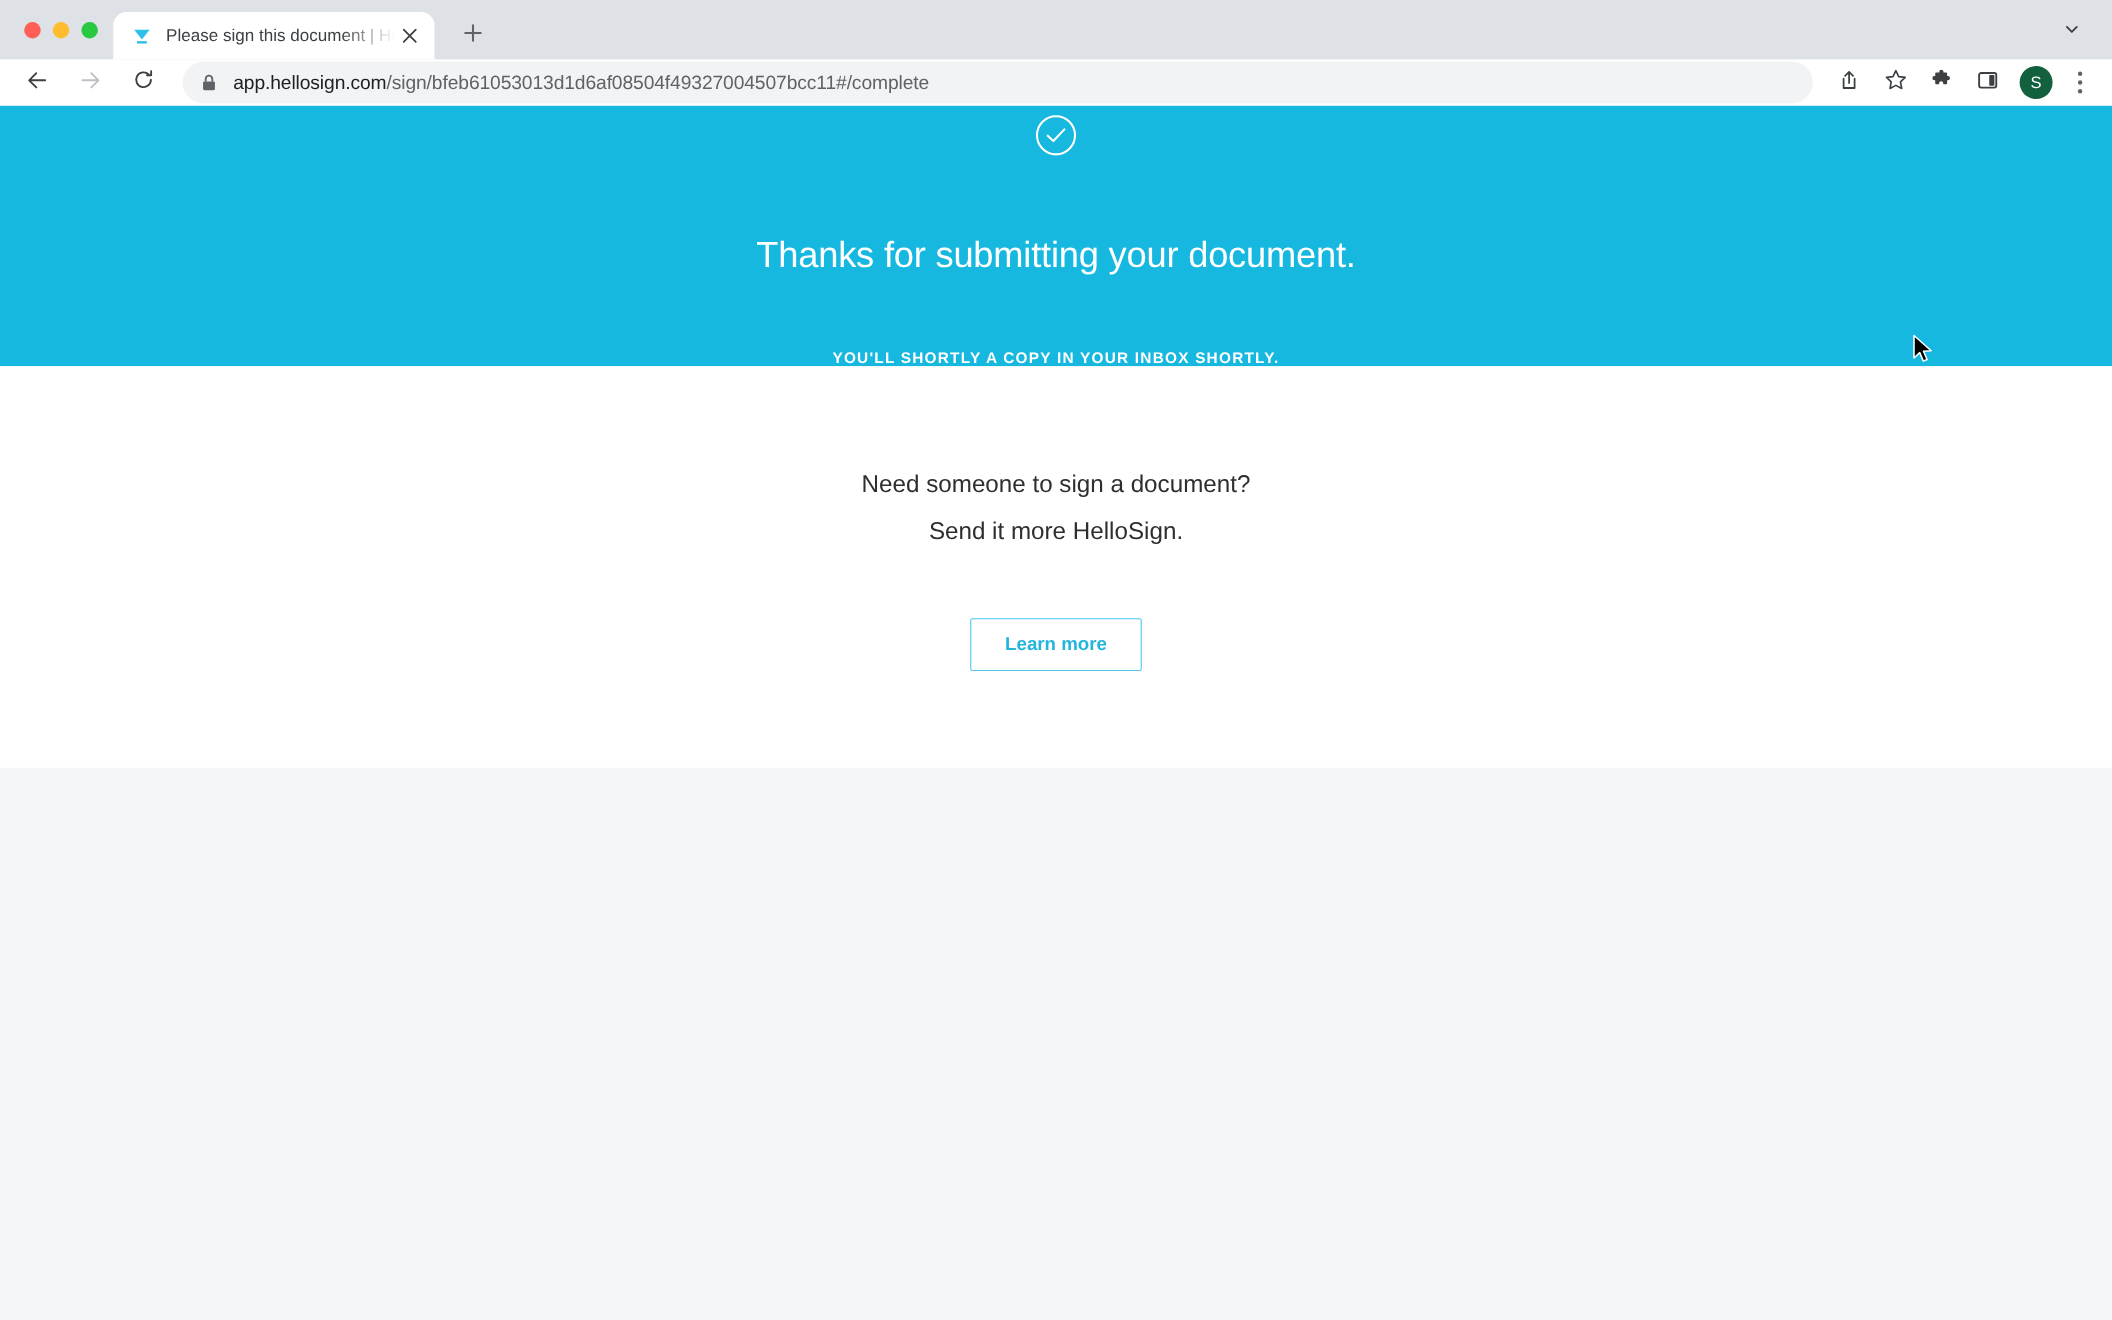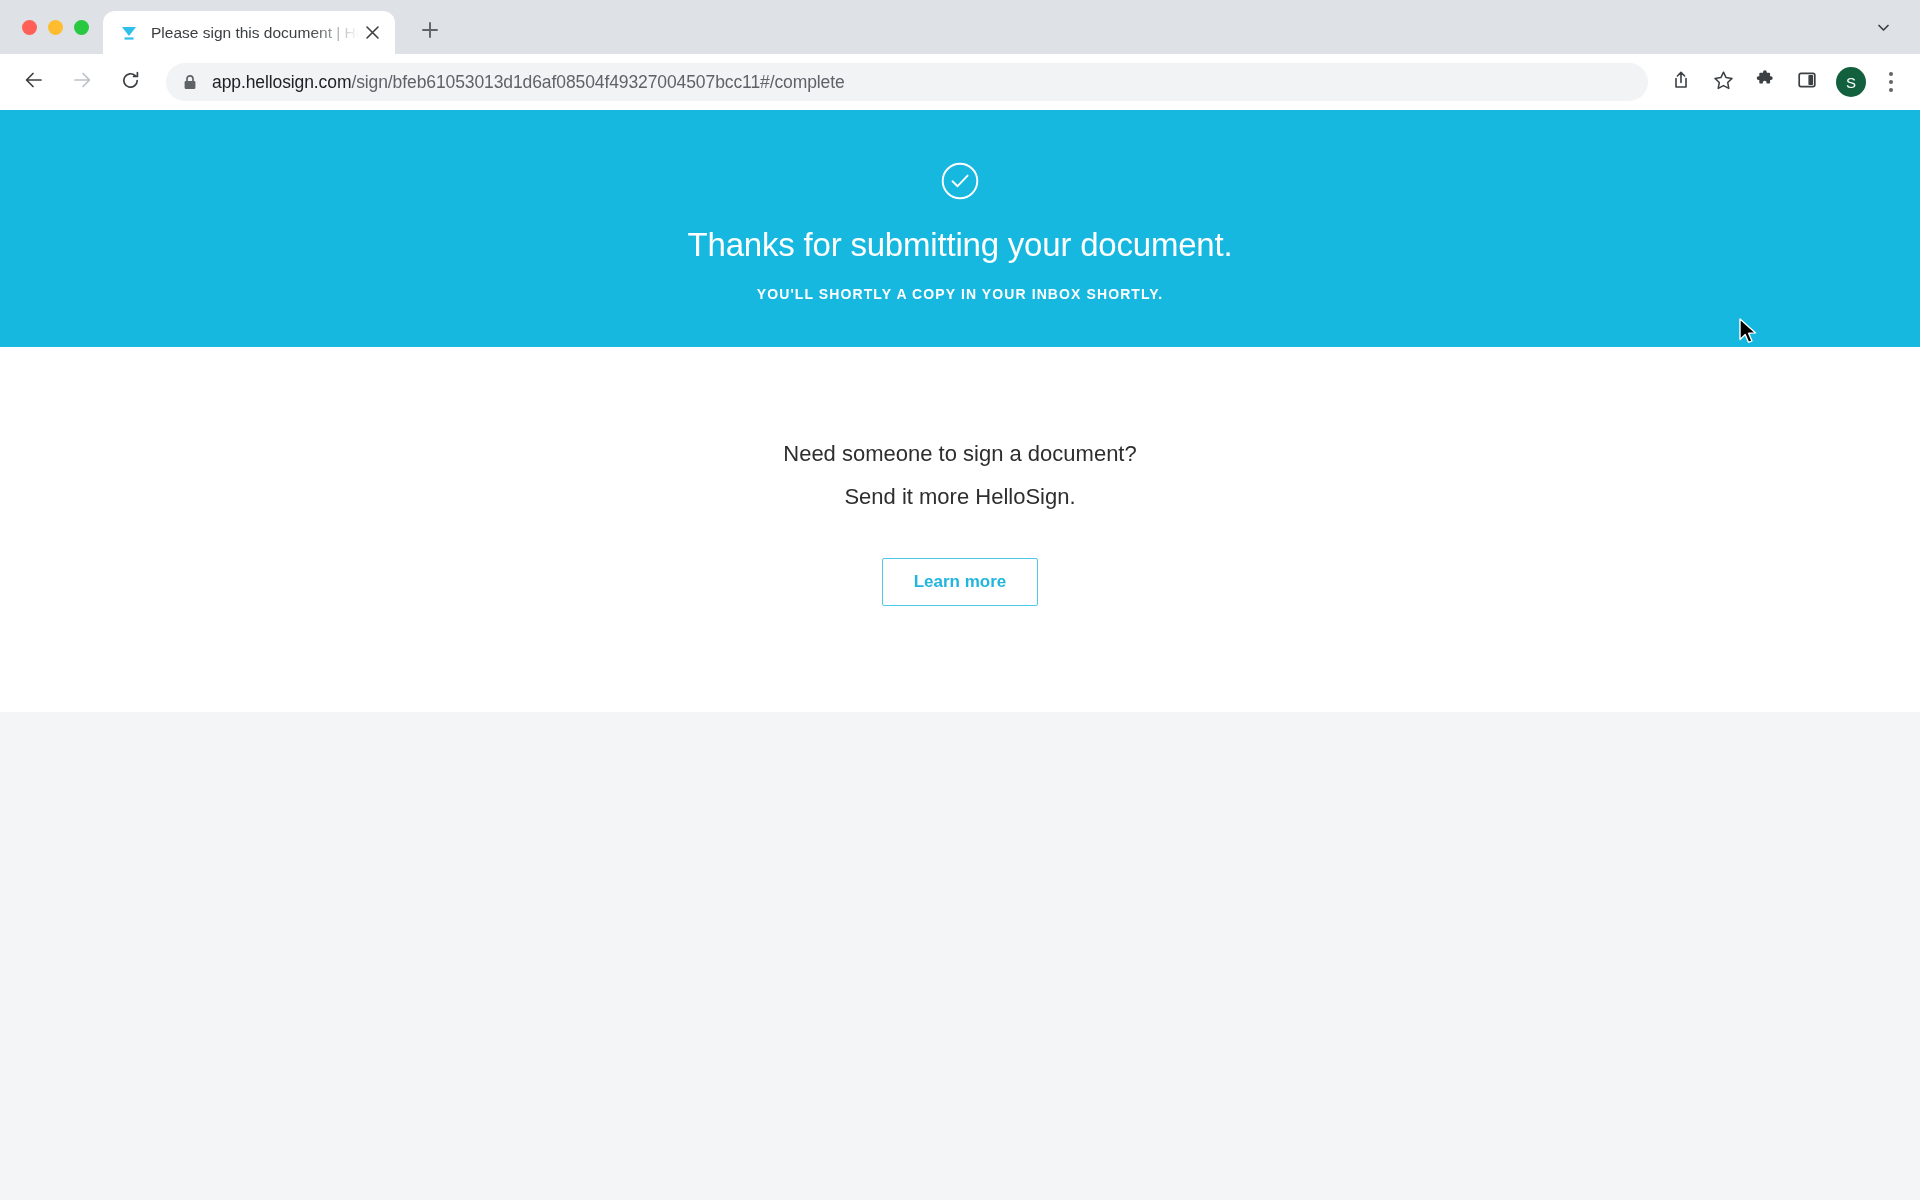--- a/index.html
+++ b/index.html
@@ -61,21 +61,21 @@
     display:flex; align-items:center; justify-content:center;
     border-radius:50%;
   }
   .tabsearch {
     position:absolute; right:22px; bottom:10px;
     width:30px; height:30px;
     display:flex; align-items:center; justify-content:center;
   }
 
   .toolbar {
-    height:56px;
+    height:42px;
     background:#ffffff;
     display:flex;
     align-items:center;
     padding:0 14px 0 10px;
     flex:0 0 auto;
   }
   .navbtn {
     width:38px; height:38px; margin:0 5px;
     display:flex; align-items:center; justify-content:center;
     border-radius:50%;
@@ -119,20 +119,21 @@
   .viewport { flex:1 1 auto; background:#ffffff; position:relative; overflow:hidden; }
 
   .hero {
     background:#16b8e0;
     height:237px;
     display:flex;
     flex-direction:column;
     align-items:center;
     justify-content:center;
     padding-top:6px;
+    gap:44px;
   }
   .hero-check { margin-bottom:21px; }
   .hero-title {
     color:#ffffff;
     font-size:33px;
     font-weight:400;
     letter-spacing:-0.2px;
     margin-bottom:22px;
   }
   .hero-sub {
@@ -151,21 +152,21 @@
     padding-top:91px;
     gap:12px;
   }
   .promo-line {
     font-size:22px;
     color:#2e2e2e;
     line-height:1.42;
     font-weight:400;
   }
   .cta {
-    margin-top:34px;
+    margin-top:52px;
     border:1.6px solid #4ec8ea;
     background:#ffffff;
     color:#22b5dd;
     font-family:"Liberation Sans", sans-serif;
     font-size:17px;
     font-weight:700;
     padding:13px 31px;
     cursor:pointer;
     border-radius:2px;
   }

